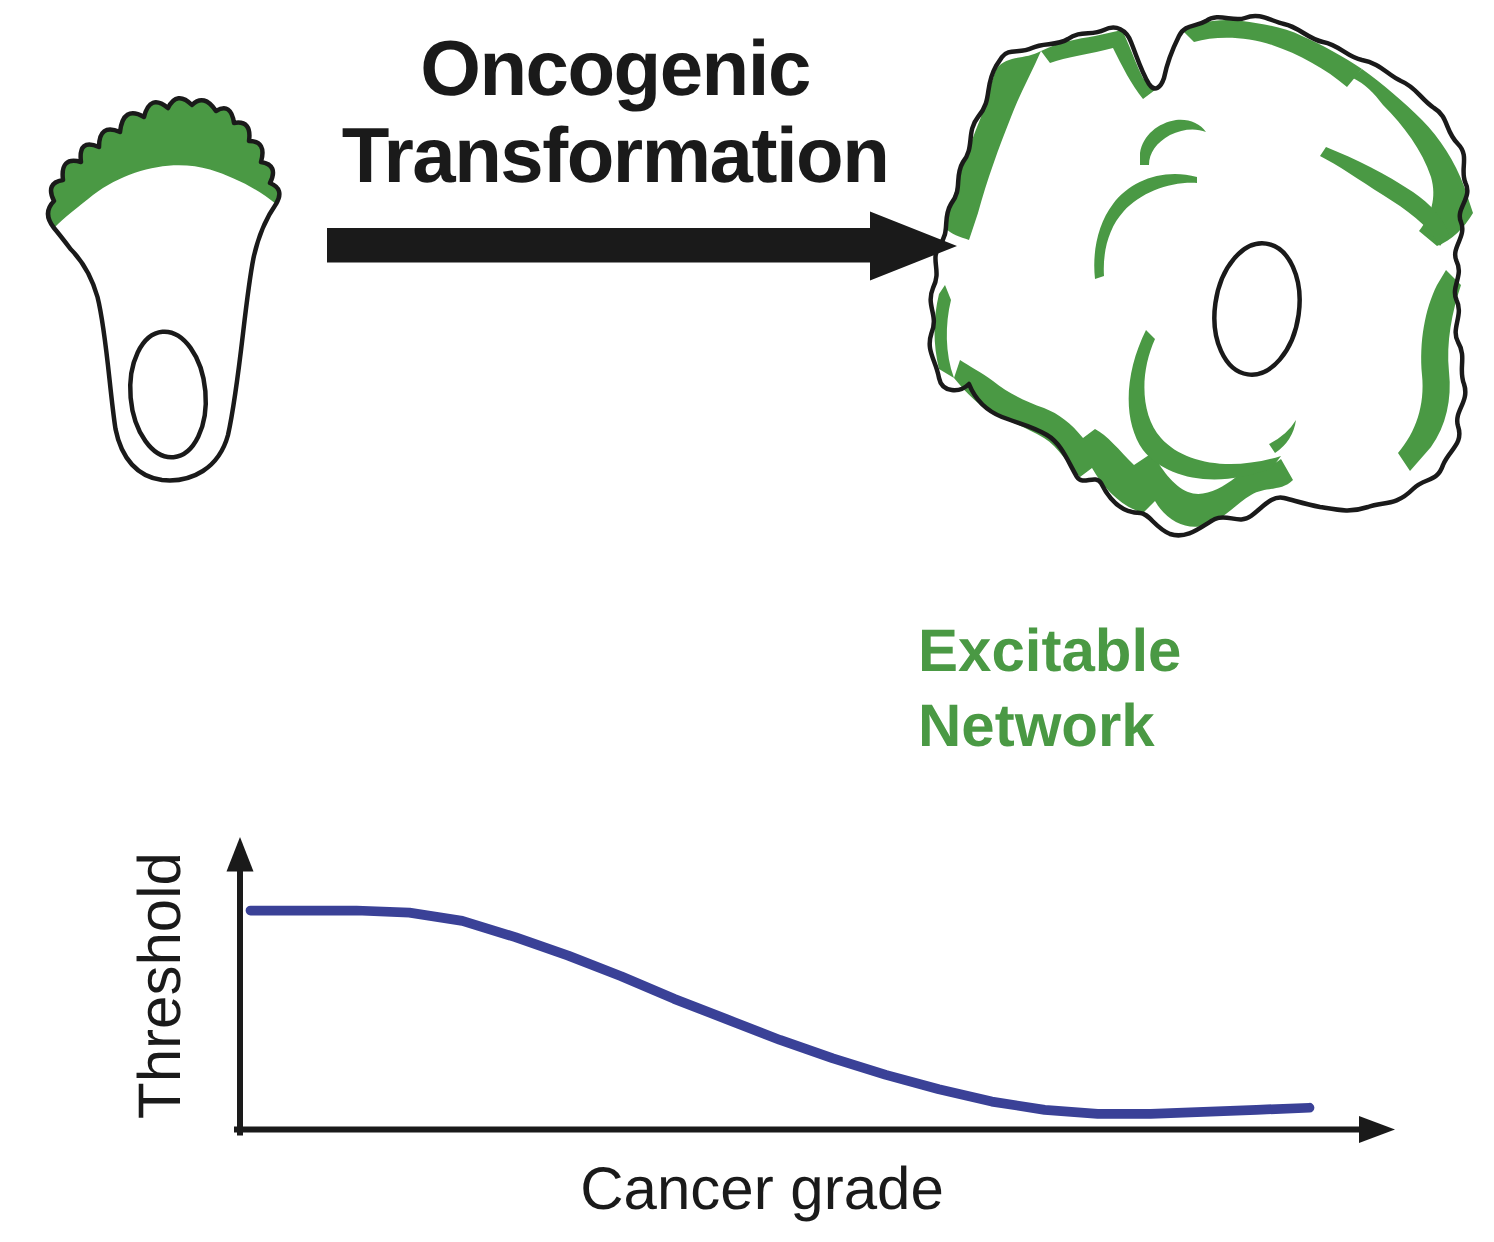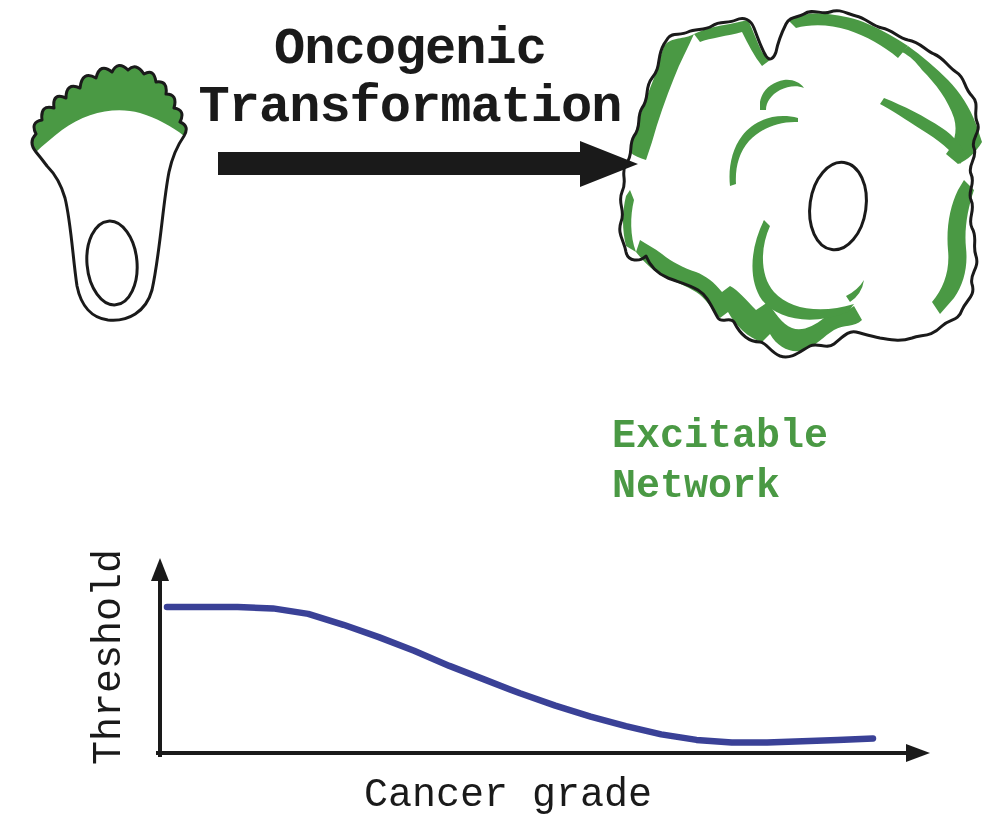--- a/index.html
+++ b/index.html
@@ -1,20 +1,20 @@
 <!DOCTYPE html>
 <html style="--green: #4a9944; --blue: #3a4197; --ink: #1a1a1a; --bg: #ffffff;"><head>
 <meta charset="utf-8">
 <style>
   html,body{margin:0;padding:0;background:#ffffff;}
   #stage{
     position:relative;
     width:996px;height:828px;
     background:var(--bg,#ffffff);
-    font-family:Liberation Mono, monospace;
+    font-family:Liberation Sans, sans-serif;
     overflow:hidden;
   }
   svg{position:absolute;left:0;top:0;}
   .title-text{font-weight:700;font-size:52px;fill:var(--ink,#1a1a1a);letter-spacing:-1px;}
   .network-text{font-weight:700;font-size:40px;fill:var(--green,#4a9944);}
   .axis-text{font-weight:400;font-size:40px;fill:var(--ink,#1a1a1a);}
   .green-fill{fill:var(--green,#4a9944);stroke:none;}
   .cell-fill{fill:#ffffff;stroke:none;}
   .cell-stroke{fill:none;stroke:var(--ink,#1a1a1a);stroke-width:3;stroke-linejoin:round;stroke-linecap:round;}
   .nucleus{fill:#ffffff;stroke:var(--ink,#1a1a1a);stroke-width:3;}

